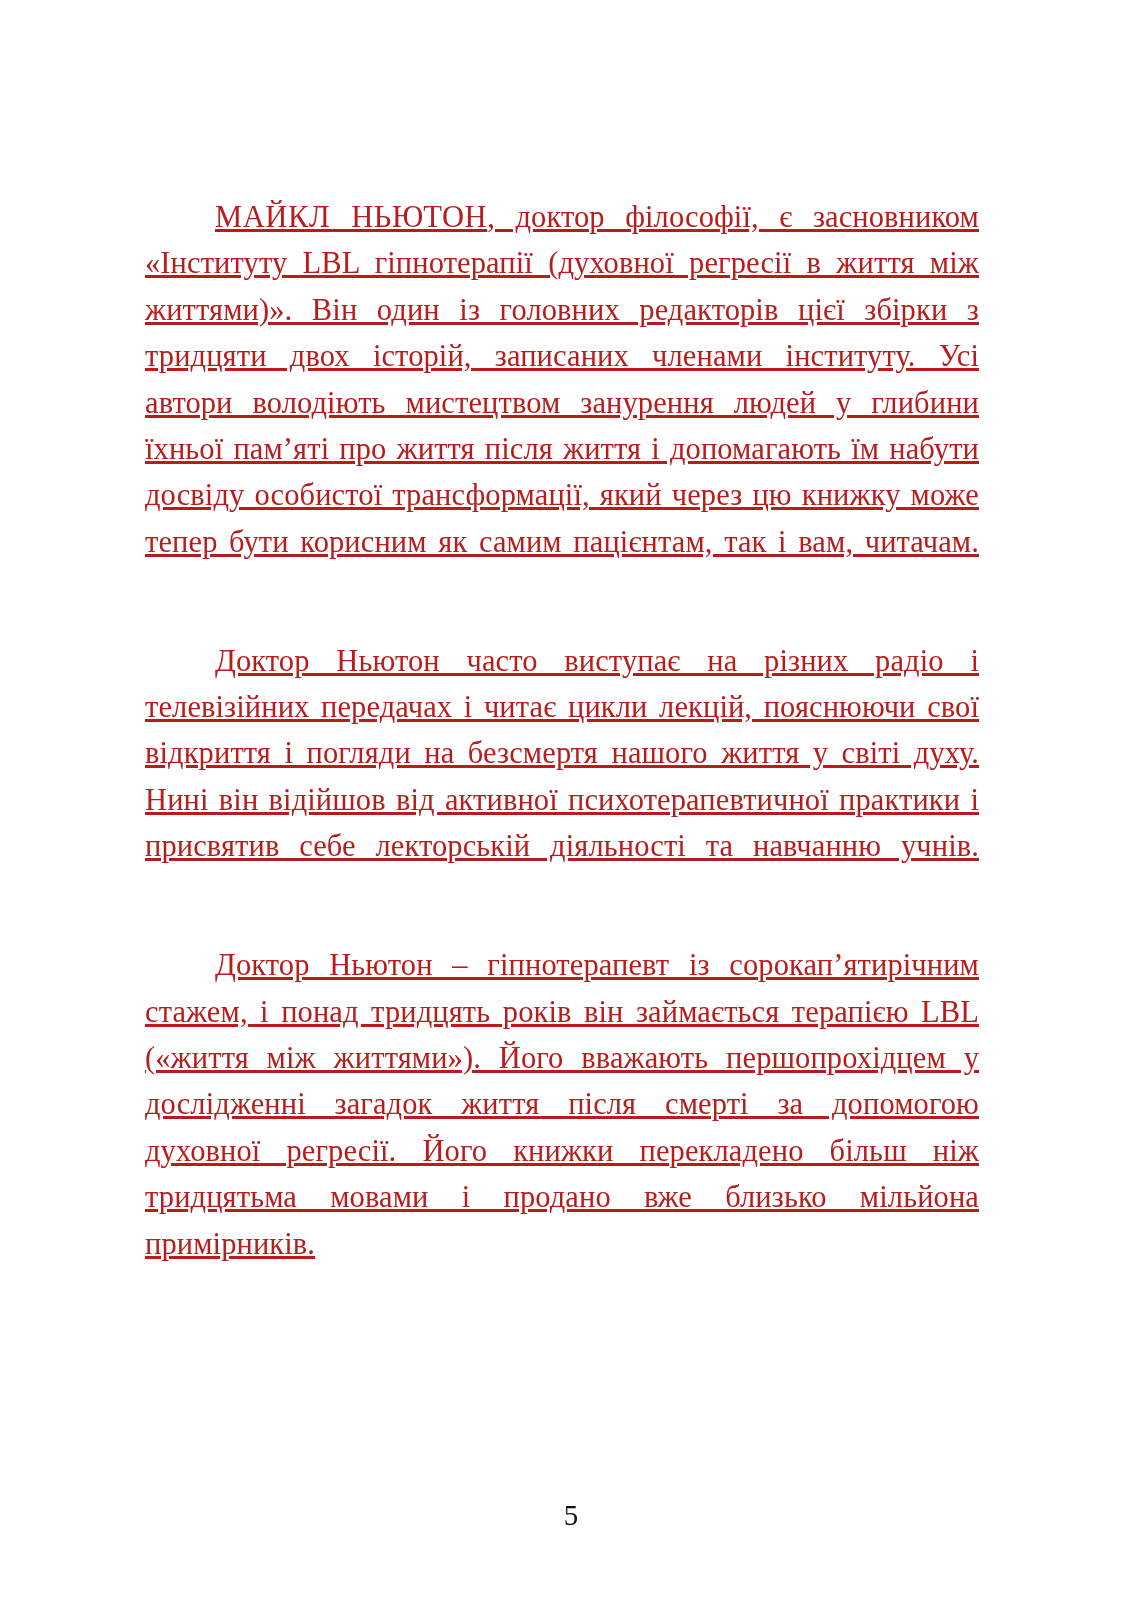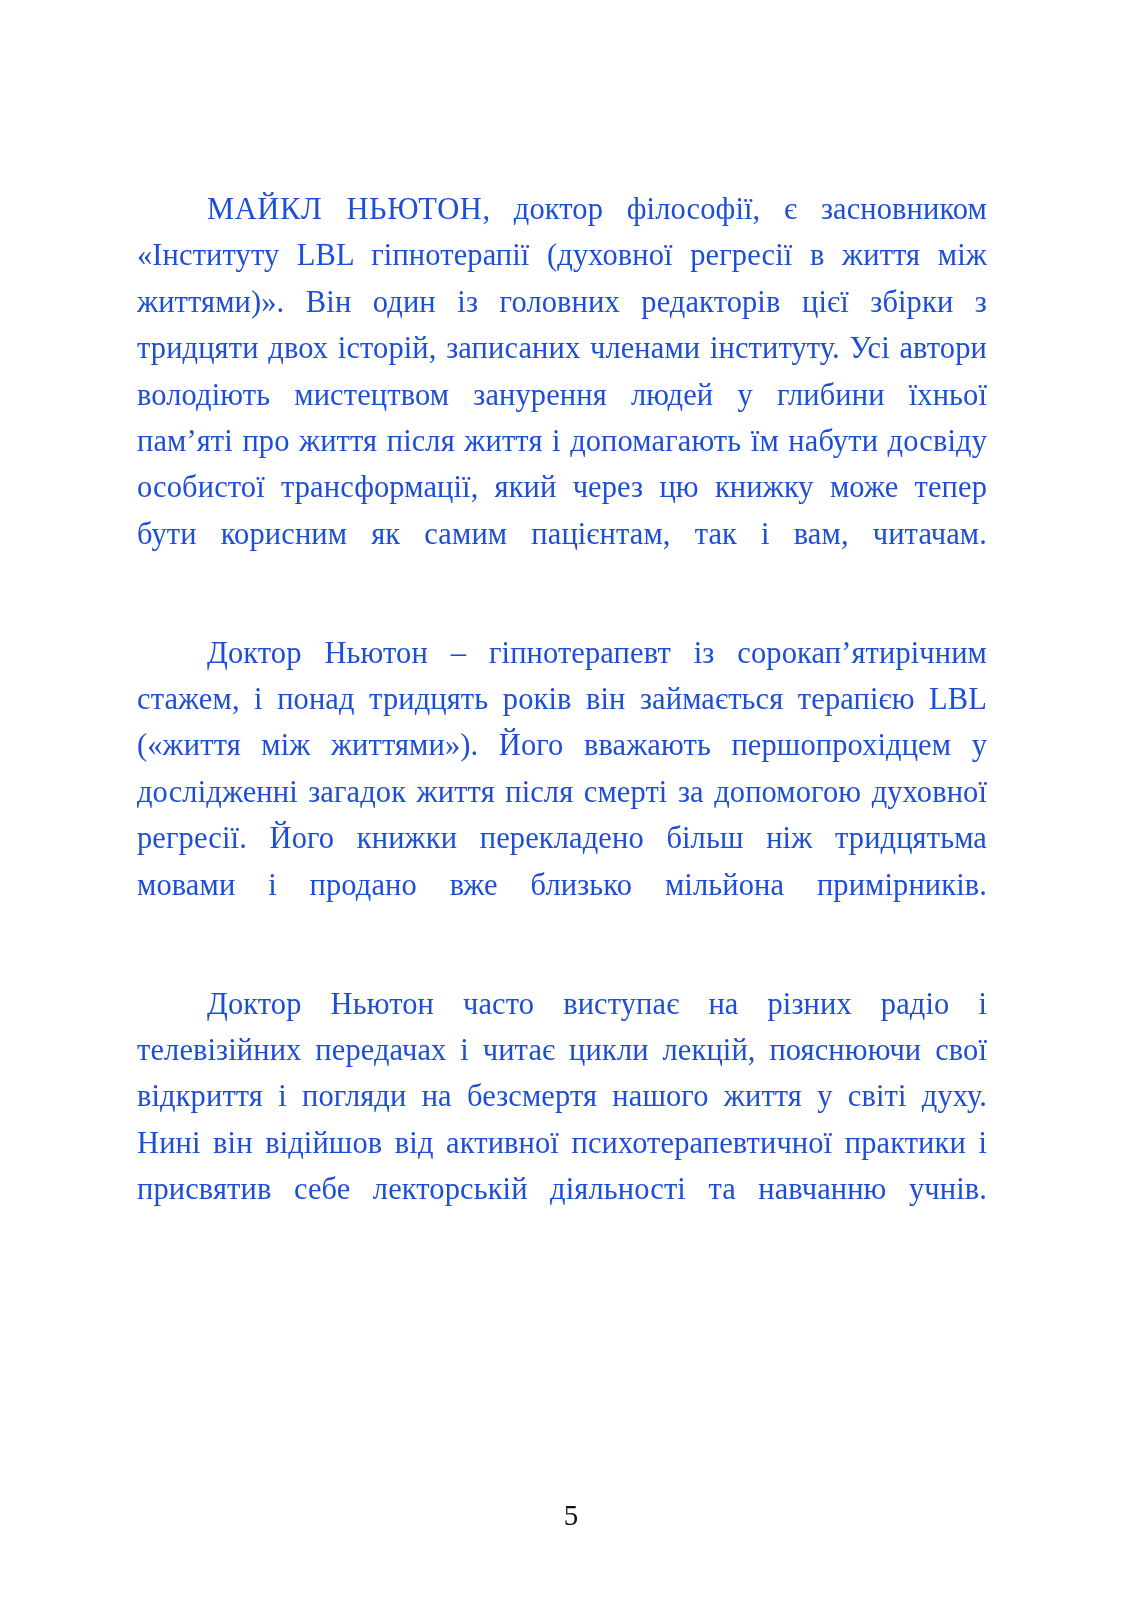--- a/index.html
+++ b/index.html
@@ -27,31 +27,32 @@
   }
 
   .content {
     position: absolute;
     left: 133px;
     top: 182px;
     width: 858px;
   }
 
   p.para {
-    margin: 4px;
+    margin: 12px;
     padding: 0;
     font-size: 30.5px;
     line-height: 46.4px;
     text-align: justify;
     text-justify: inter-word;
     text-indent: 70px;
-    color: #1d4ed8;
+    color: #b91c1c;
     letter-spacing: 0.1px;
     word-spacing: 0.5px;
     hyphens: manual;
+    text-decoration: underline;
   }
 
   p.para + p.para {
     margin-top: 26px;
   }
 
   
   p.para::after {
     content: "";
     display: inline-block;
@@ -78,21 +79,21 @@
 </style>
 </head>
 <body>
 
 <div class="page">
 
   <div class="content">
 
     <p class="para"><span class="smallcaps">МАЙКЛ НЬЮТОН</span><span>, доктор філософії, є засновником «Інституту LBL гіпнотерапії (духовної регресії в життя між життями)». Він один із головних редакторів цієї збірки з тридцяти двох історій, записаних членами інституту. Усі автори володіють мистецтвом занурення людей у глибини їхньої памʼяті про життя після життя і допомагають їм набути досвіду особистої трансформації, який через цю книжку може тепер бути корисним як самим пацієнтам, так і вам, читачам.</span></p>
 
+    <p class="para"><span>Доктор Ньютон часто виступає на різних радіо і телевізійних передачах і читає цикли лекцій, пояснюючи свої відкриття і погляди на безсмертя нашого життя у світі духу. Нині він відійшов від активної психотерапевтичної практики і присвятив себе лекторській діяльності та навчанню учнів.</span></p>
+
     <p class="para"><span>Доктор Ньютон – гіпнотерапевт із сорокапʼятирічним стажем, і понад тридцять років він займається терапією LBL («життя між життями»). Його вважають першопрохідцем у дослідженні загадок життя після смерті за допомогою духовної регресії. Його книжки перекладено більш ніж тридцятьма мовами і продано вже близько мільйона примірників.</span></p>
-
-    <p class="para"><span>Доктор Ньютон часто виступає на різних радіо і телевізійних передачах і читає цикли лекцій, пояснюючи свої відкриття і погляди на безсмертя нашого життя у світі духу. Нині він відійшов від активної психотерапевтичної практики і присвятив себе лекторській діяльності та навчанню учнів.</span></p>
 
   </div>
 
   <div class="pagenum">5</div>
 
 </div>
 
 </body></html>

